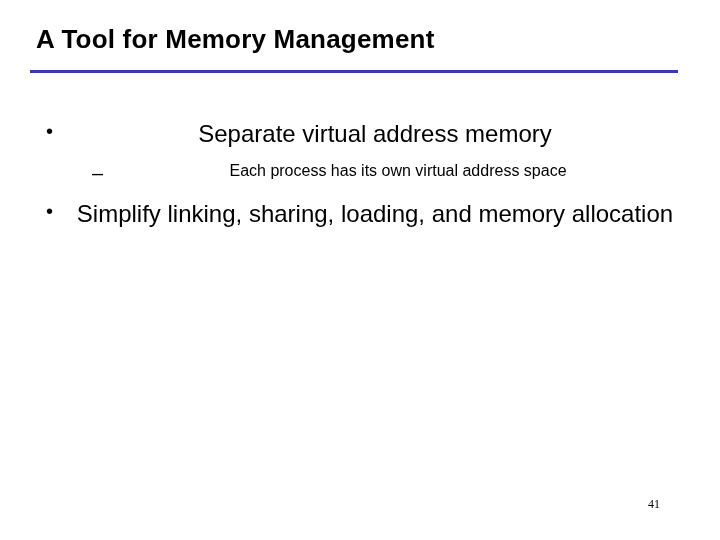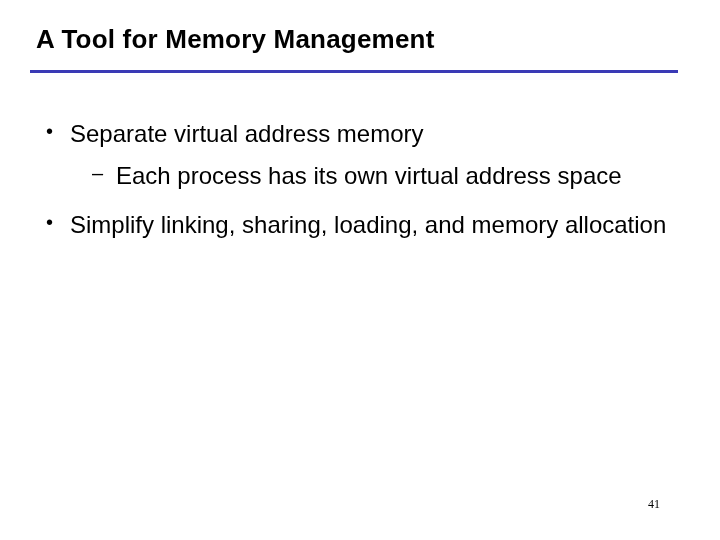--- a/index.html
+++ b/index.html
@@ -11,20 +11,21 @@
     font-family: "Comic Sans MS", "Comic Sans", cursive, sans-serif;
     color: #000;
     position: relative;
     overflow: hidden;
   }
   .slide {
     width: 720px;
     height: 540px;
     position: relative;
     box-sizing: border-box;
+    text-align: center;
   }
   .title {
     position: absolute;
     left: 36px;
     top: 24px;
     font-size: 26px;
     font-weight: bold;
     letter-spacing: 0.2px;
   }
   .rule {
@@ -49,21 +50,21 @@
     position: relative;
   }
   .l1::before {
     content: "•";
     position: absolute;
     left: 6px;
     top: 0;
     font-size: 20px;
   }
   .l2 {
-    font-size: 24px;
+    font-size: 16px;
     line-height: 1.35;
     margin: 10px 0 10px 0;
     padding-left: 76px;
     position: relative;
   }
   .l2::before {
     content: "–";
     position: absolute;
     left: 52px;
     top: 0;

